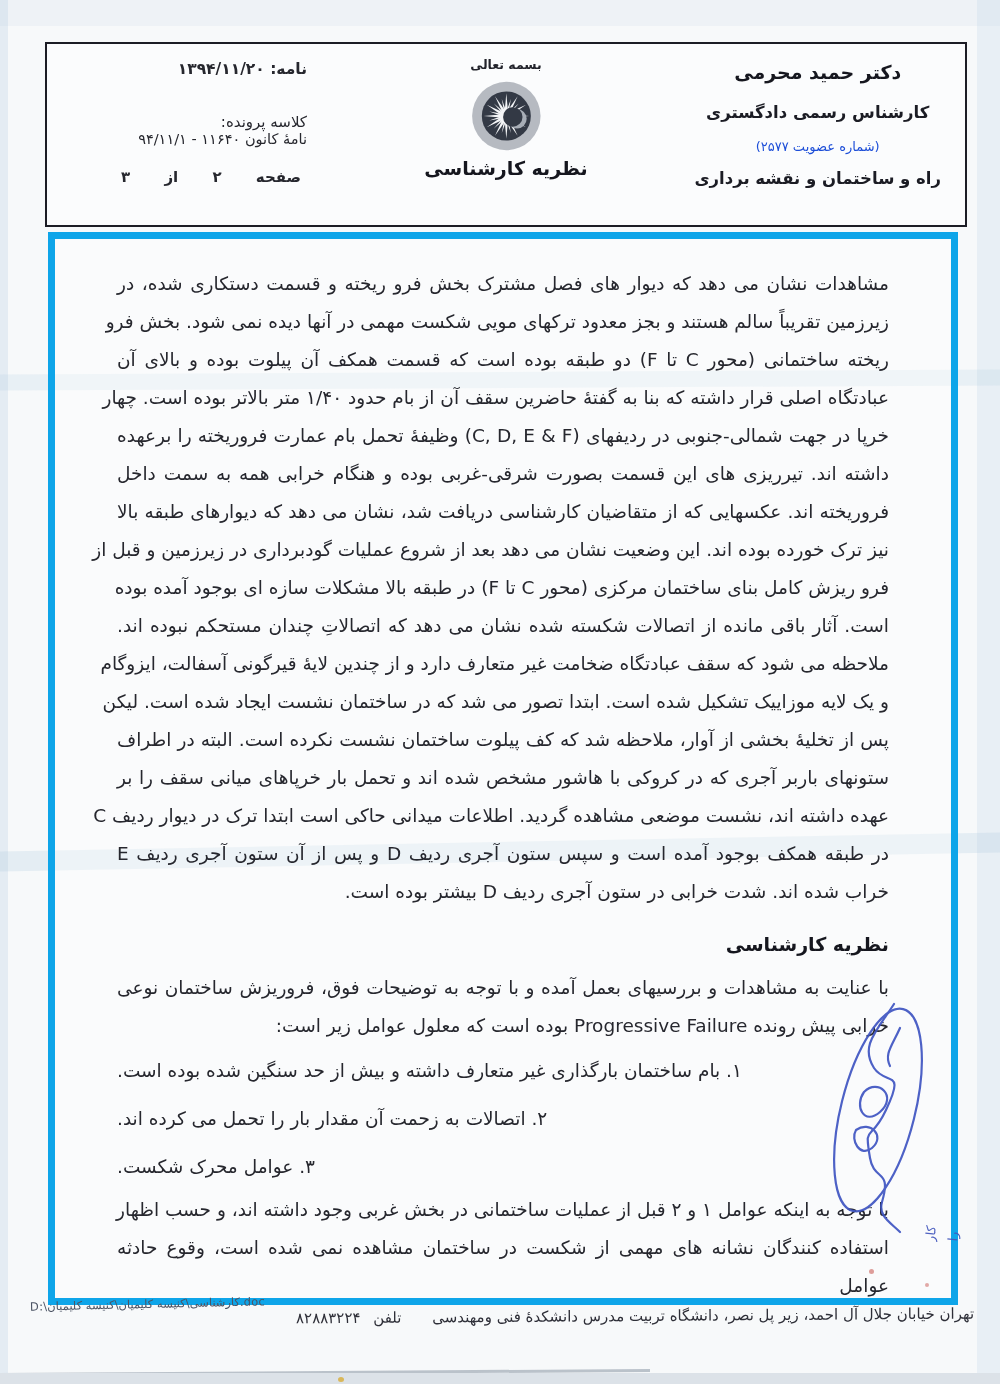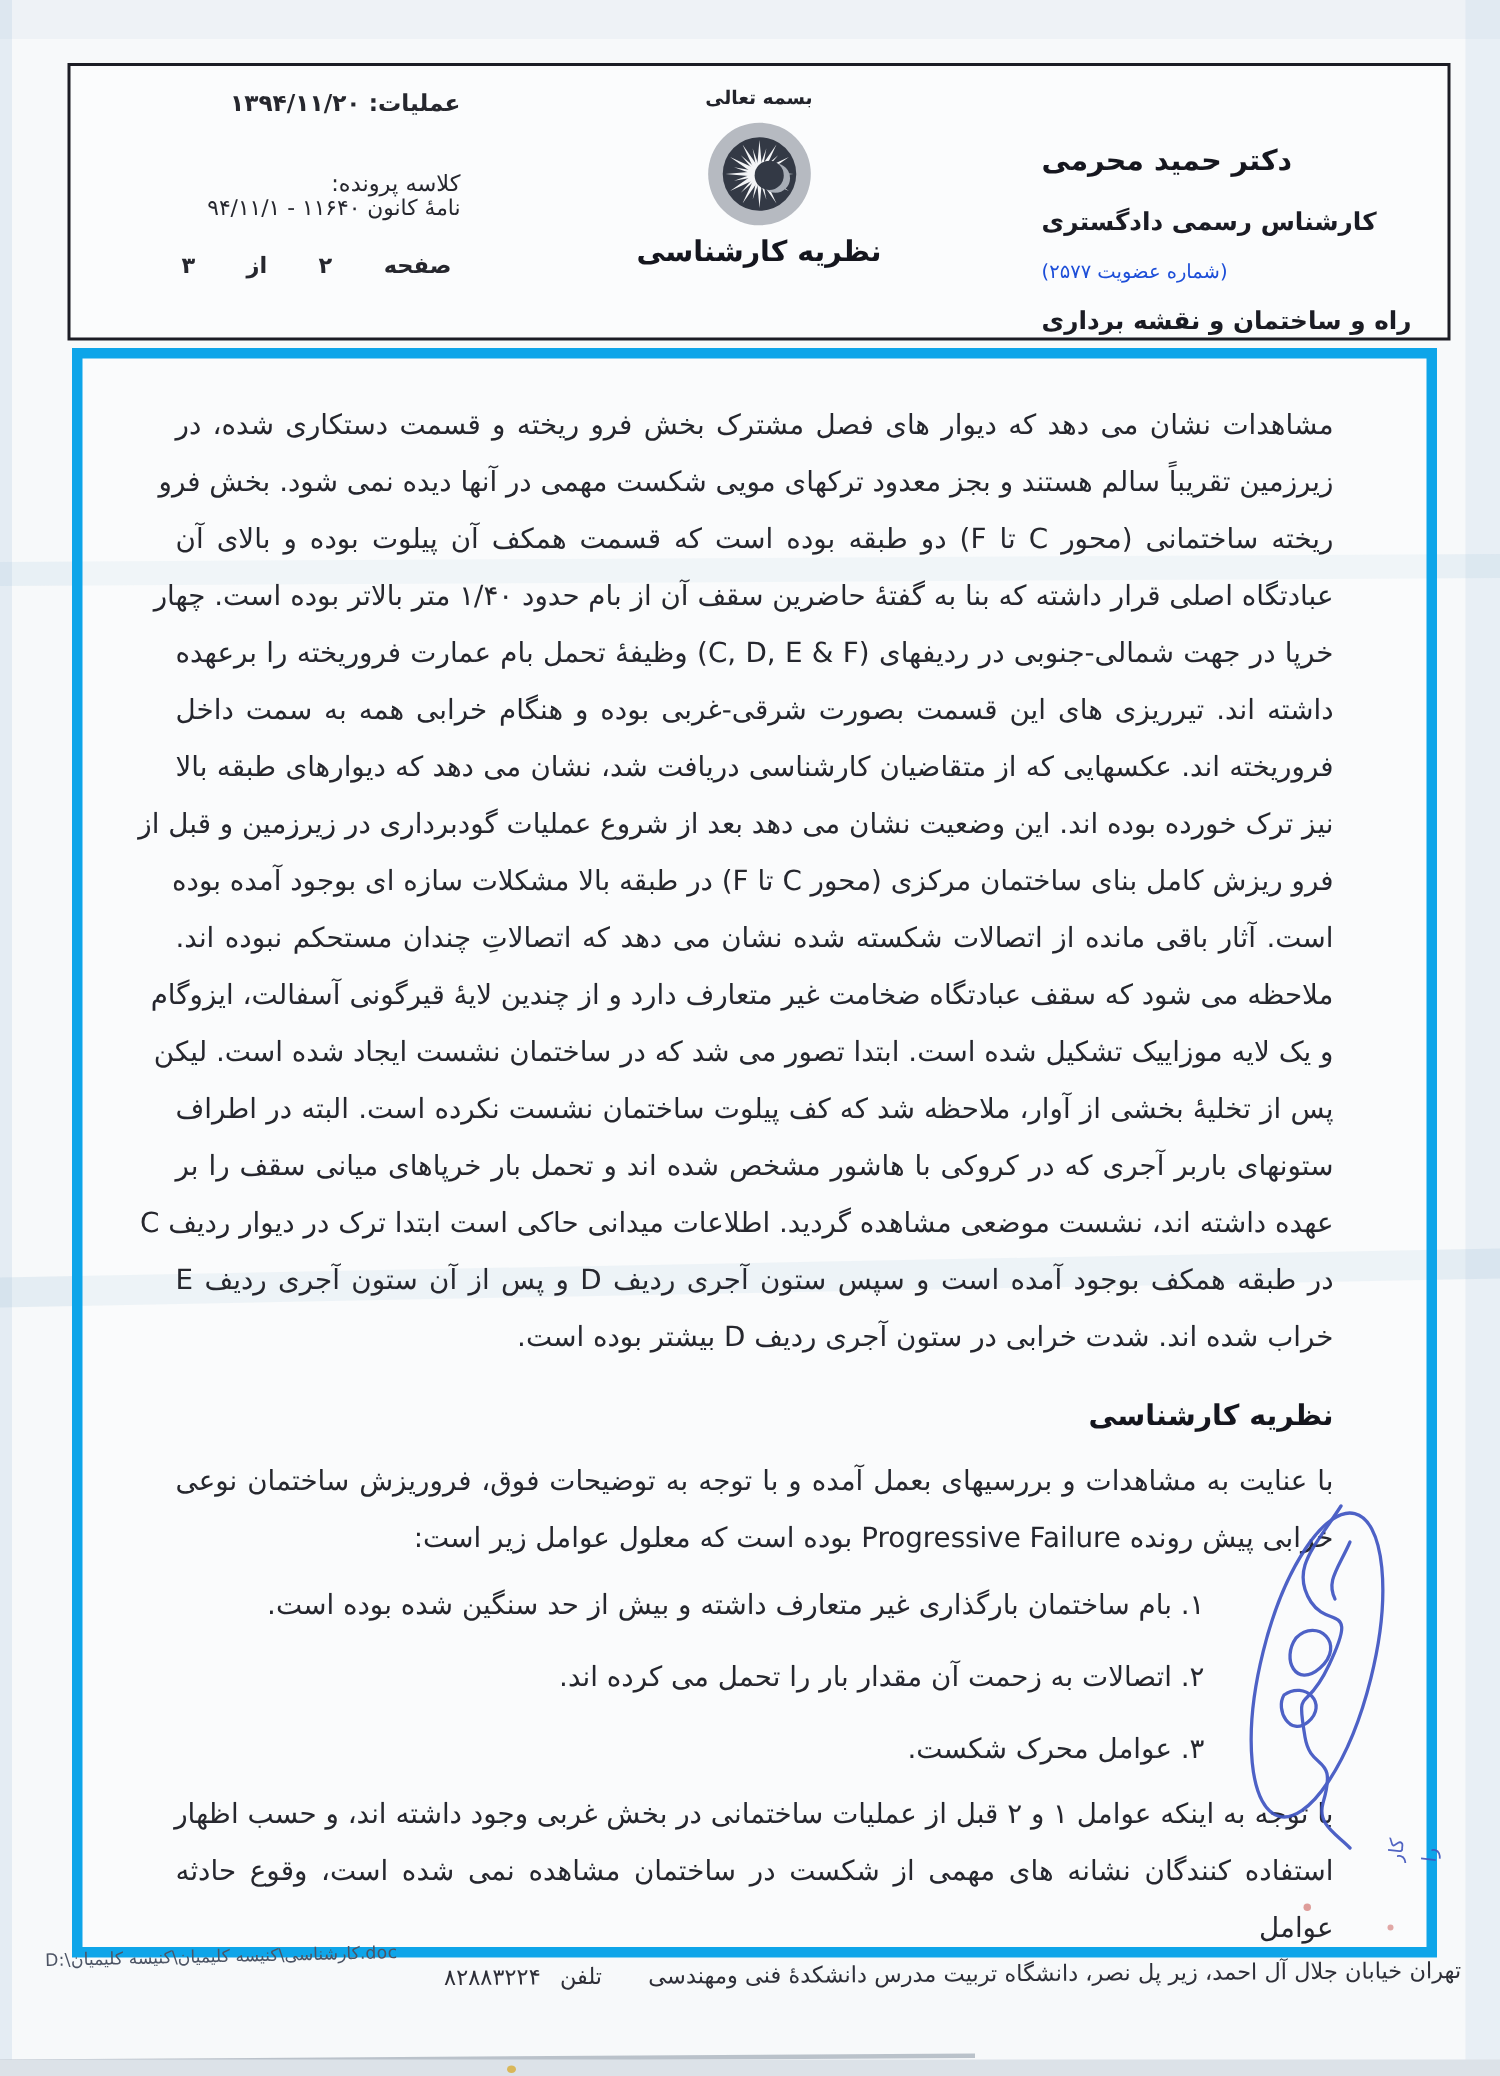--- a/index.html
+++ b/index.html
@@ -21,21 +21,21 @@
   .below-strip{left:0;top:1373px;width:100%;height:11px;background:#dce2e8;}
   .speck-yellow{left:338px;top:1377px;width:6px;height:5px;border-radius:50%;background:#d8b24a;opacity:.9;}
   .speck-red1{left:869px;top:1269px;width:5px;height:5px;border-radius:50%;background:#c0453e;opacity:.8;}
   .speck-red2{left:925px;top:1283px;width:4px;height:4px;border-radius:50%;background:#c0453e;opacity:.7;}
   
   .header-box{
     position:absolute;left:45px;top:42px;width:918px;height:181px;
     border:2.5px solid #1c1d25;background:rgba(255,255,255,.55);
     direction:rtl;
   }
-  .h-right{position:absolute;right:24px;top:17px;text-align:left;margin-top:35px;}
+  .h-right{position:absolute;right:24px;top:17px;text-align:center;}
   .h-name{font-size:19px;font-weight:700;color:#16171f;}
   .h-title{font-size:16.5px;font-weight:700;margin-top:20px;color:#1b1c24;}
   .h-member{font-size:13px;margin-top:17px;color:#1d4ed8;}
   .h-spec{font-size:16.5px;font-weight:700;margin-top:15px;color:#1b1c24;}
   .h-center{position:absolute;left:50%;transform:translateX(-50%);top:13px;text-align:center;}
   .bismillah{font-size:12.5px;font-weight:700;color:#22232b;}
   .logo-wrap{margin:7px auto 4px;width:74px;height:74px;}
   .doc-title{font-size:19px;font-weight:700;color:#15161e;margin-top:4px;}
   .h-left{position:absolute;left:22px;top:16px;width:238px;text-align:right;}
   .m-line1{font-size:15.5px;font-weight:700;white-space:nowrap;}
@@ -50,21 +50,21 @@
     padding:26px 62px 0 62px;overflow:hidden;
   }
   .bline{
     font-size:18.5px;line-height:38px;color:#26272e;
     text-align:justify;text-align-last:justify;white-space:nowrap;
   }
   .just-para .bline:last-child{text-align-last:right;white-space:normal;}
   .section-title{font-size:19px;font-weight:700;margin-top:14px;line-height:38px;color:#15161e;}
   .para2{margin-top:6px;}
   .num-list{margin-top:2px;padding-right:86px;}
-  .list-line{font-size:18.5px;line-height:48px;text-align:right;color:#26272e;}
+  .list-line{font-size:18.5px;line-height:48px;text-align:left;color:#26272e;}
   .para3{margin-top:0;}
   .center-line{font-size:18.5px;line-height:38px;text-align:center;padding-left:120px;padding-right:40px;color:#26272e;}
   
   .stamp{position:absolute;left:820px;top:970px;width:152px;height:272px;opacity:.92;}
   
   .file-path{
     position:absolute;left:30px;top:1297px;font-size:11.5px;color:#4c5464;
     transform:rotate(-1.3deg);direction:ltr;letter-spacing:.2px;
   }
   .address-line{
@@ -132,21 +132,21 @@
           </g>
           <circle cx="51.5" cy="43" r="10.5" fill="#a7adb6"></circle>
           <circle cx="47" cy="41" r="10.5" fill="#333945"></circle>
         </svg>
       </div>
       <div class="doc-title">نظریه کارشناسی</div>
     </div>
 
     <div class="h-left">
       <div class="m-line1">
-        <span>عملیات:</span>
+        <span>نامه:</span>
         <span>۱۳۹۴/۱۱/۲۰</span>
       </div>
       <div class="m-line2">کلاسه پرونده:</div>
       <div class="m-line3">نامهٔ کانون ۱۱۶۴۰ - ۹۴/۱۱/۱</div>
       <div class="m-line4">
         <span>صفحه</span>
         <span>۲</span>
         <span>از</span>
         <span>۳</span>
       </div>

